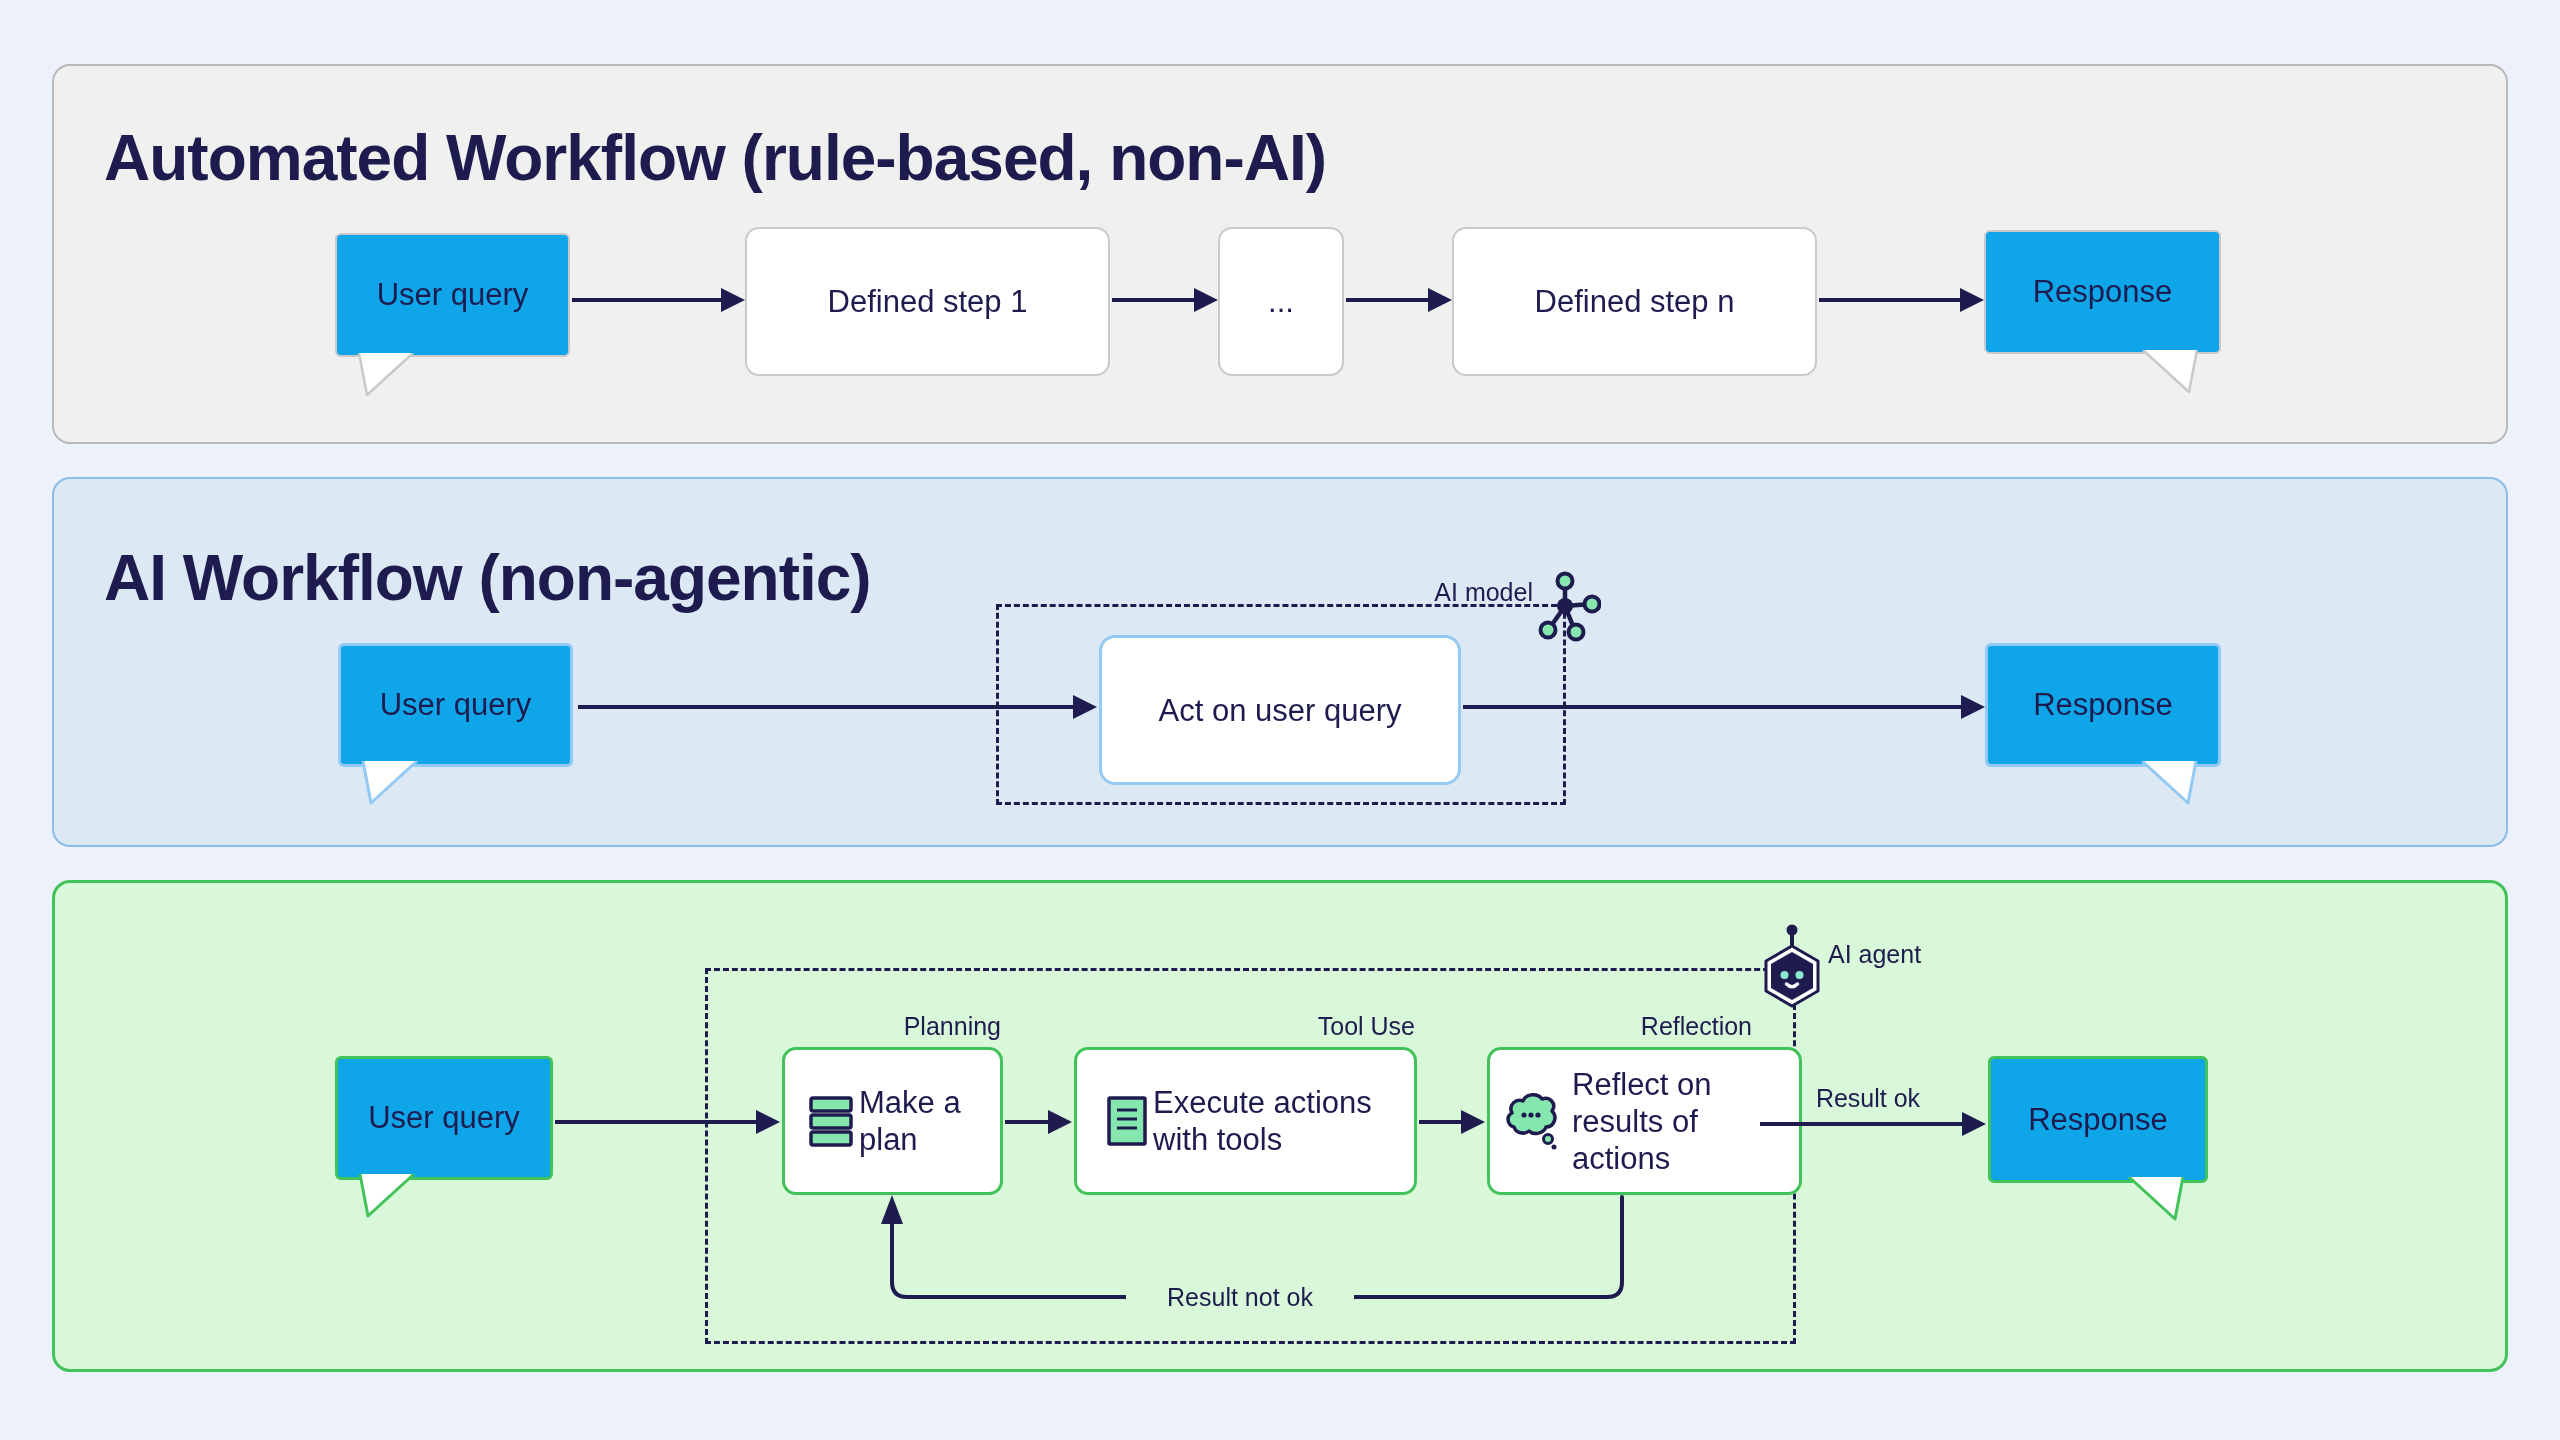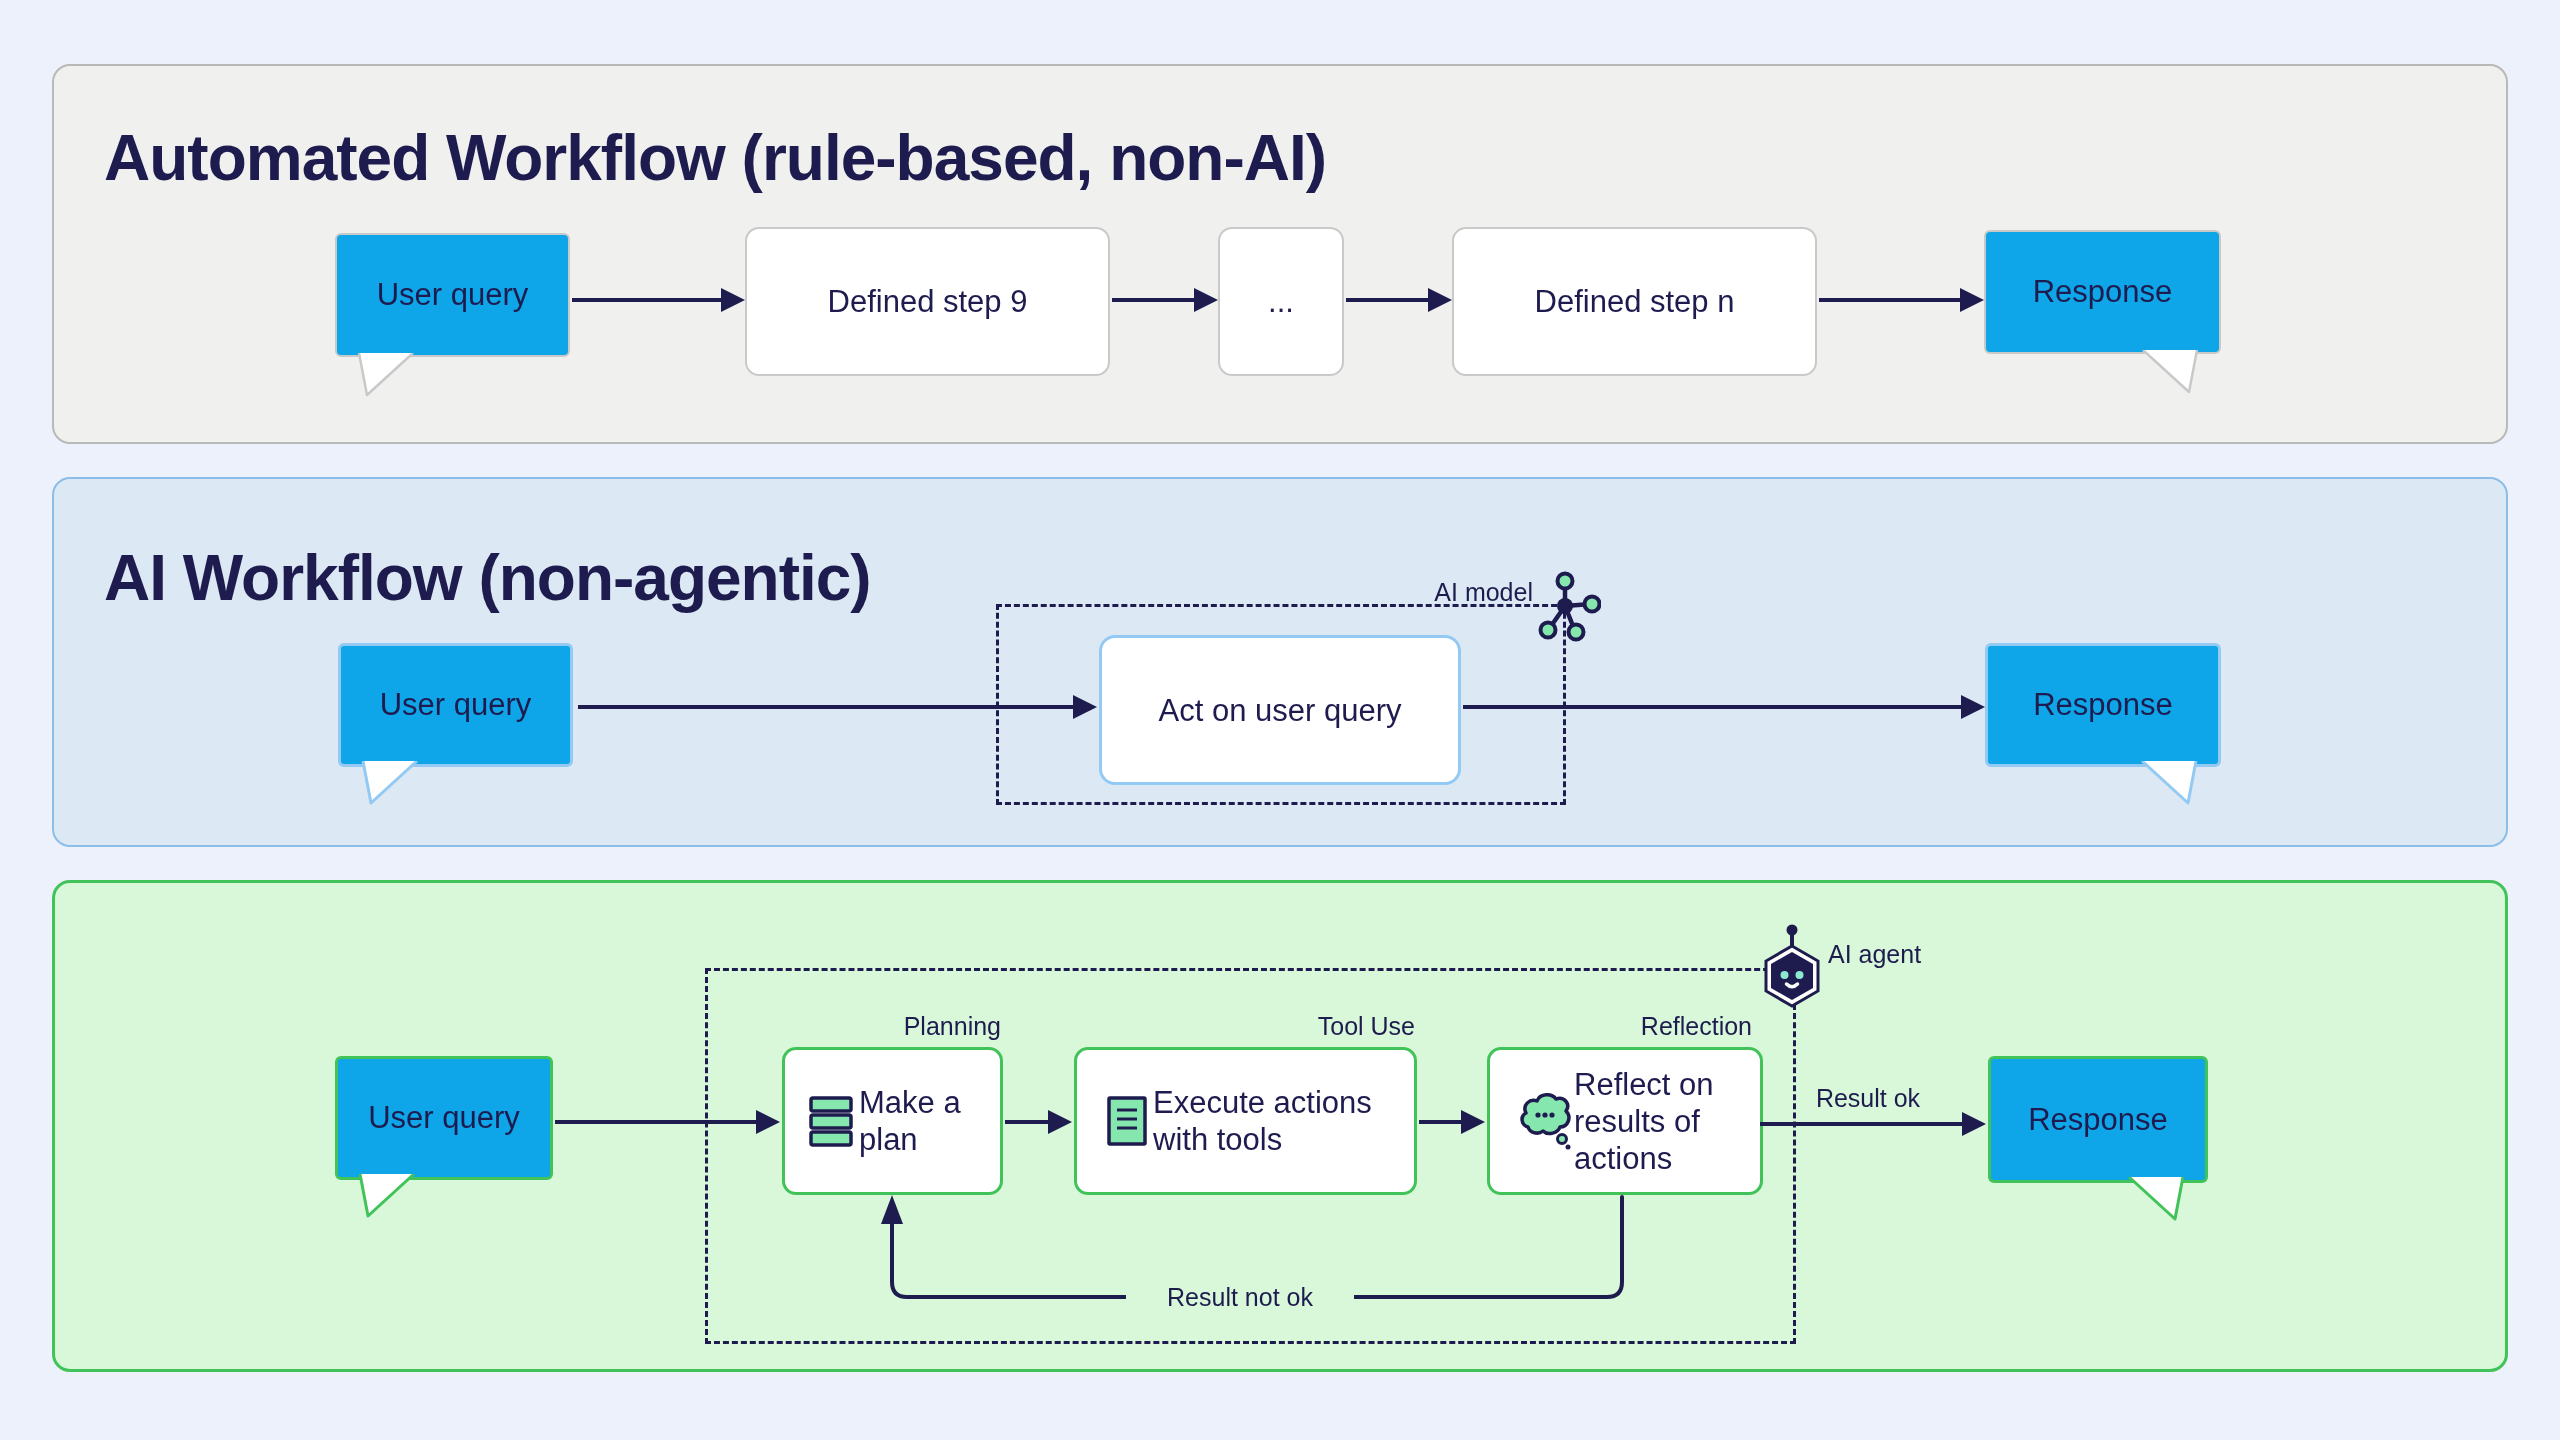--- a/index.html
+++ b/index.html
@@ -55,21 +55,21 @@
   <div class="bubble gray" style="left:335px;top:233px;width:235px;height:124px">
     <span>User query</span>
     <svg class="tail left" viewBox="0 0 66 48">
       <path d="M6 0 L14 42 L60 0" fill="#ffffff" stroke="#c9c9c9" stroke-width="2.5" stroke-linejoin="round"></path>
     </svg>
   </div>
 
   <div class="arrow" style="left:572px;top:288px;width:173px"></div>
 
   <div class="node gray" style="left:745px;top:227px;width:365px;height:149px">
-    <span>Defined step 9</span>
+    <span>Defined step 1</span>
   </div>
 
   <div class="arrow" style="left:1112px;top:288px;width:106px"></div>
 
   <div class="node gray" style="left:1218px;top:227px;width:126px;height:149px">
     <span>...</span>
   </div>
 
   <div class="arrow" style="left:1346px;top:288px;width:106px"></div>
 
@@ -162,21 +162,21 @@
       <line x1="12" y1="24" x2="32" y2="24" class="ink-stroke" stroke-width="3"></line>
       <line x1="12" y1="33" x2="32" y2="33" class="ink-stroke" stroke-width="3"></line>
     </svg>
     <span class="node-text" style="width:240px;text-align:left">Execute actions with tools</span>
   </div>
 
   <div class="arrow" style="left:1419px;top:1110px;width:66px"></div>
 
   <div class="mini right" style="left:1534px;top:1010px;width:218px">Reflection</div>
 
-  <div class="node green iconic" style="left:1487px;top:1047px;width:276px;height:148px;padding-left:28px;">
+  <div class="node green iconic" style="left:1487px;top:1047px;width:315px;height:148px;padding-left:14px;gap:12px">
     <svg class="icon" width="56" height="64" viewBox="0 0 56 64">
       <path d="M10 38 C3 36 2 27 8 24 C4 16 12 9 19 12 C22 4 34 4 38 10 C46 7 53 15 48 22 C54 28 50 38 42 38 C40 44 30 47 25 42 C20 46 12 44 10 38 Z" fill="#85e7ae" class="ink-stroke" stroke-width="3.5" stroke-linejoin="round"></path>
       <circle cx="20" cy="26" r="2.6" fill="#1e1c4f"></circle>
       <circle cx="27" cy="26" r="2.6" fill="#1e1c4f"></circle>
       <circle cx="34" cy="26" r="2.6" fill="#1e1c4f"></circle>
       <circle cx="44" cy="50" r="4.5" fill="#85e7ae" class="ink-stroke" stroke-width="3"></circle>
       <circle cx="50" cy="58" r="2.5" fill="#1e1c4f"></circle>
     </svg>
     <span class="node-text" style="width:175px;text-align:left">Reflect on results of actions</span>
   </div>

